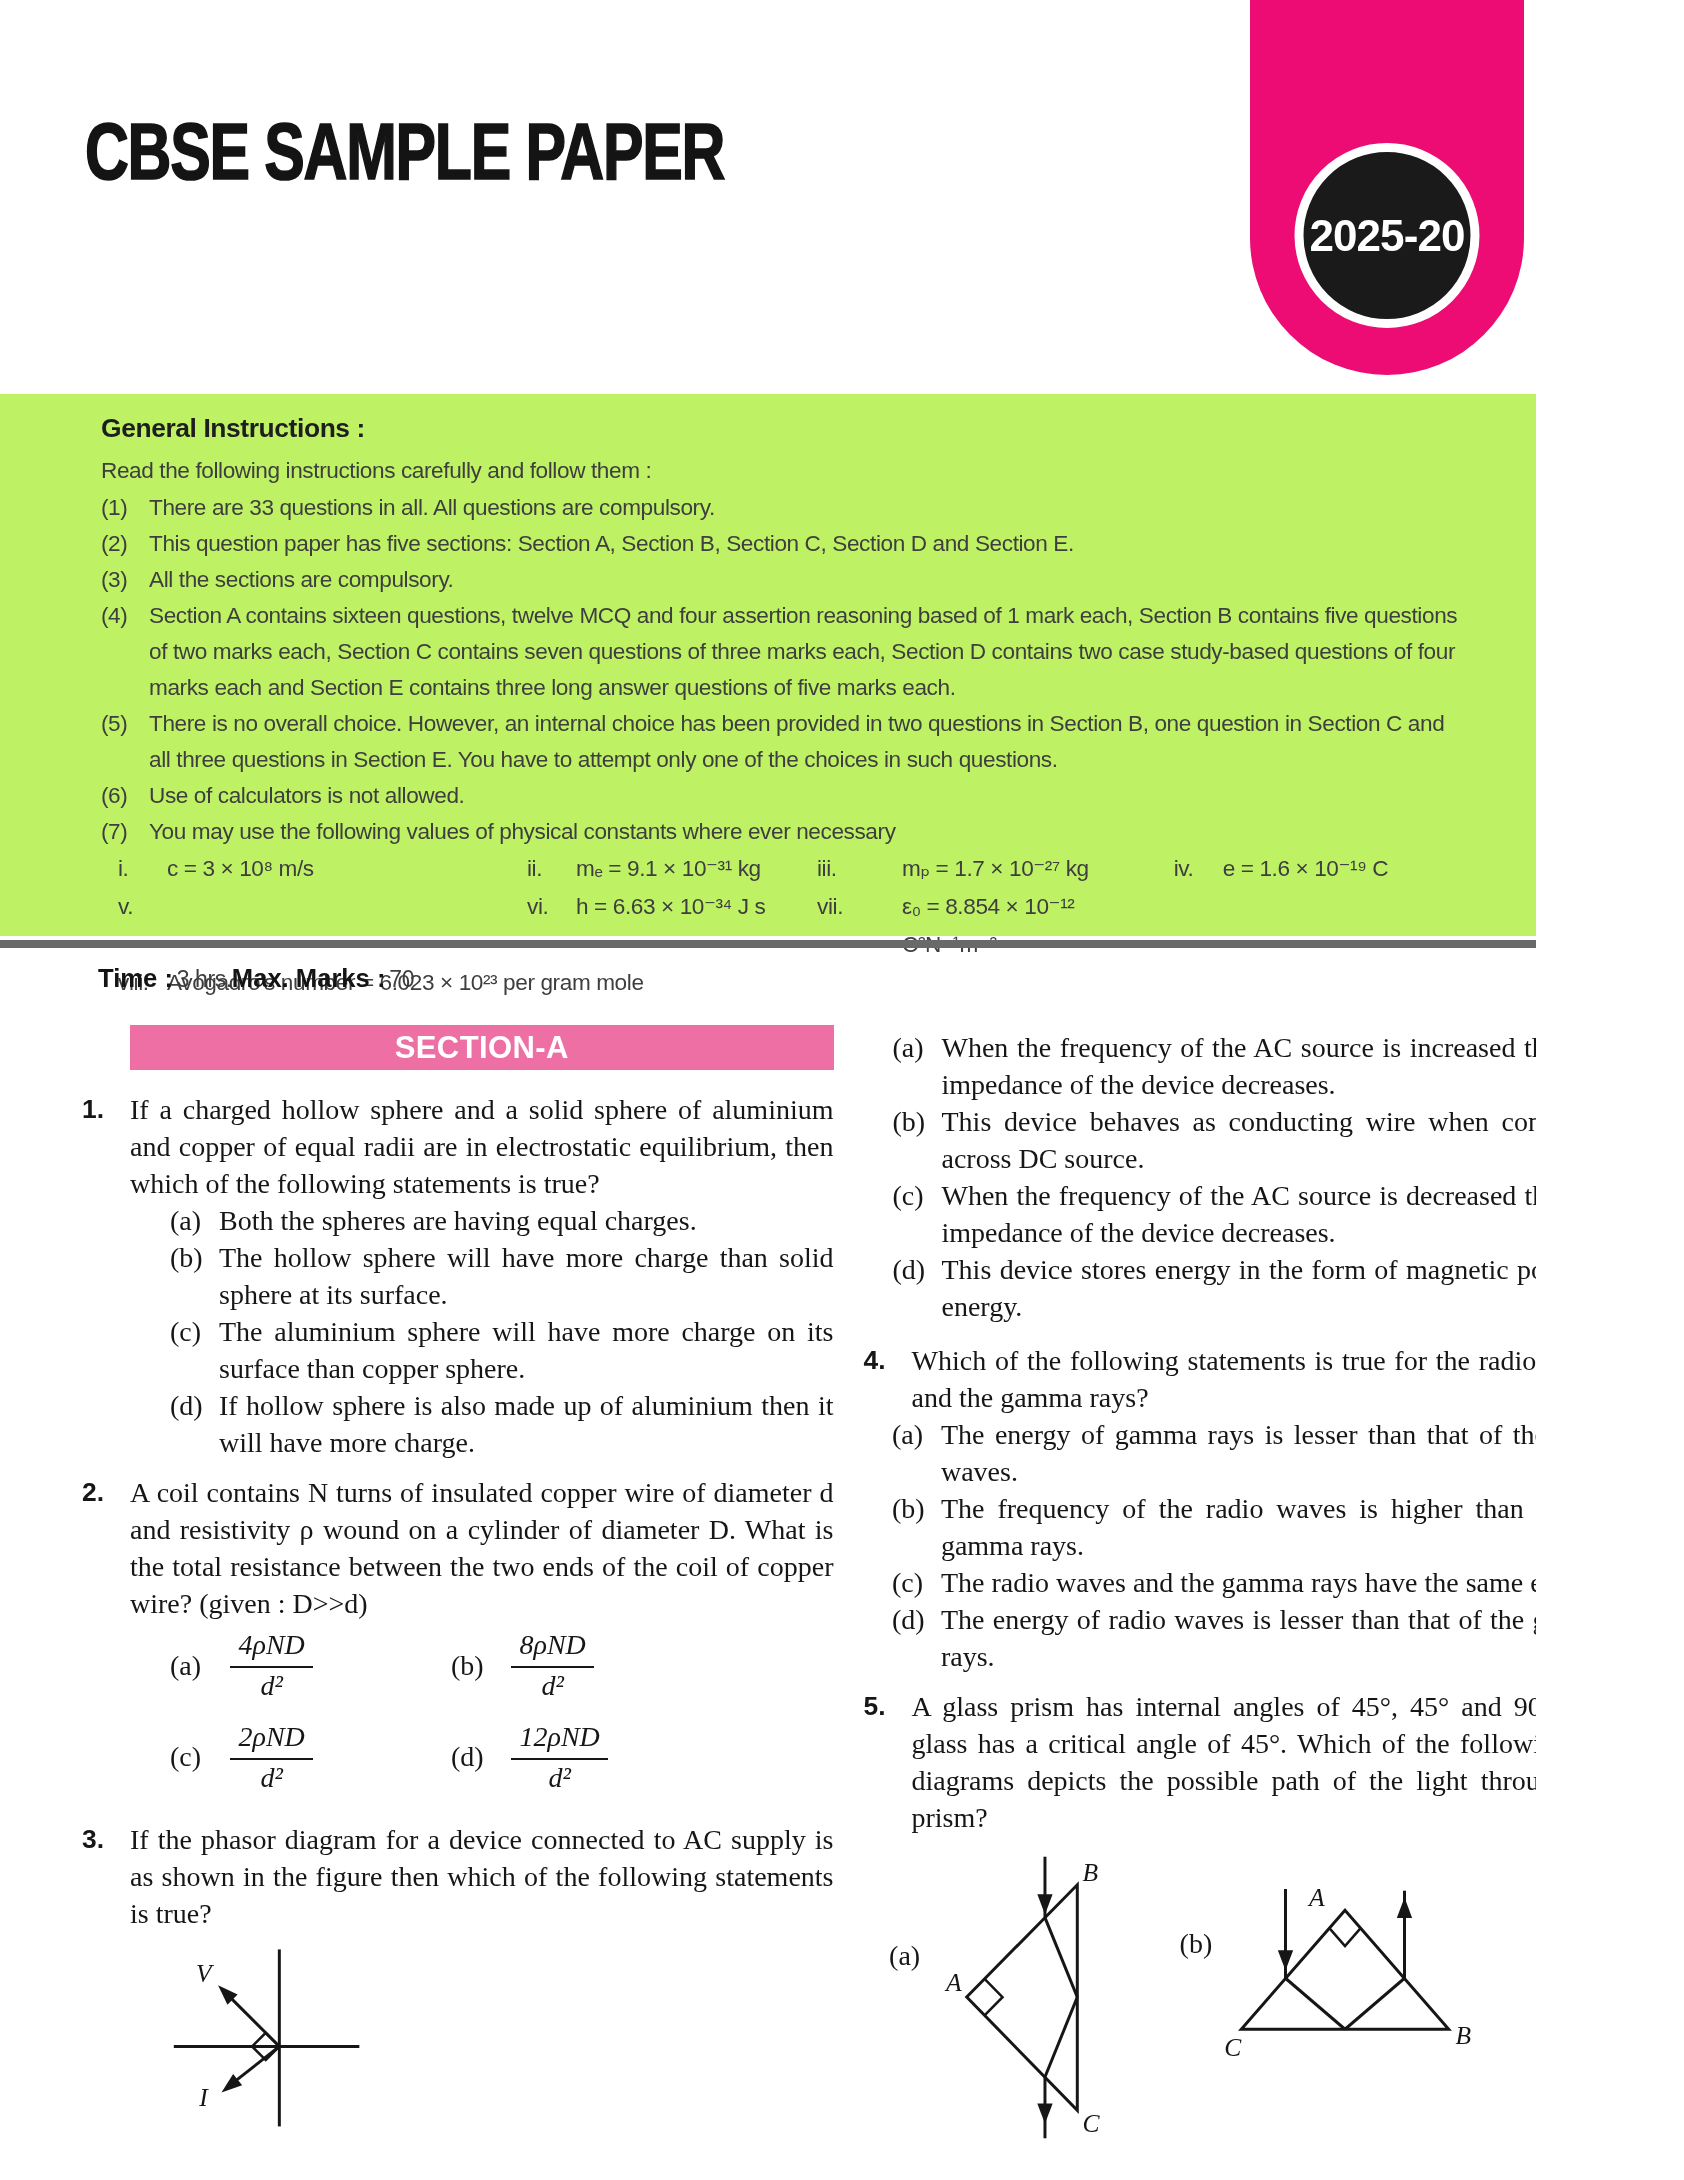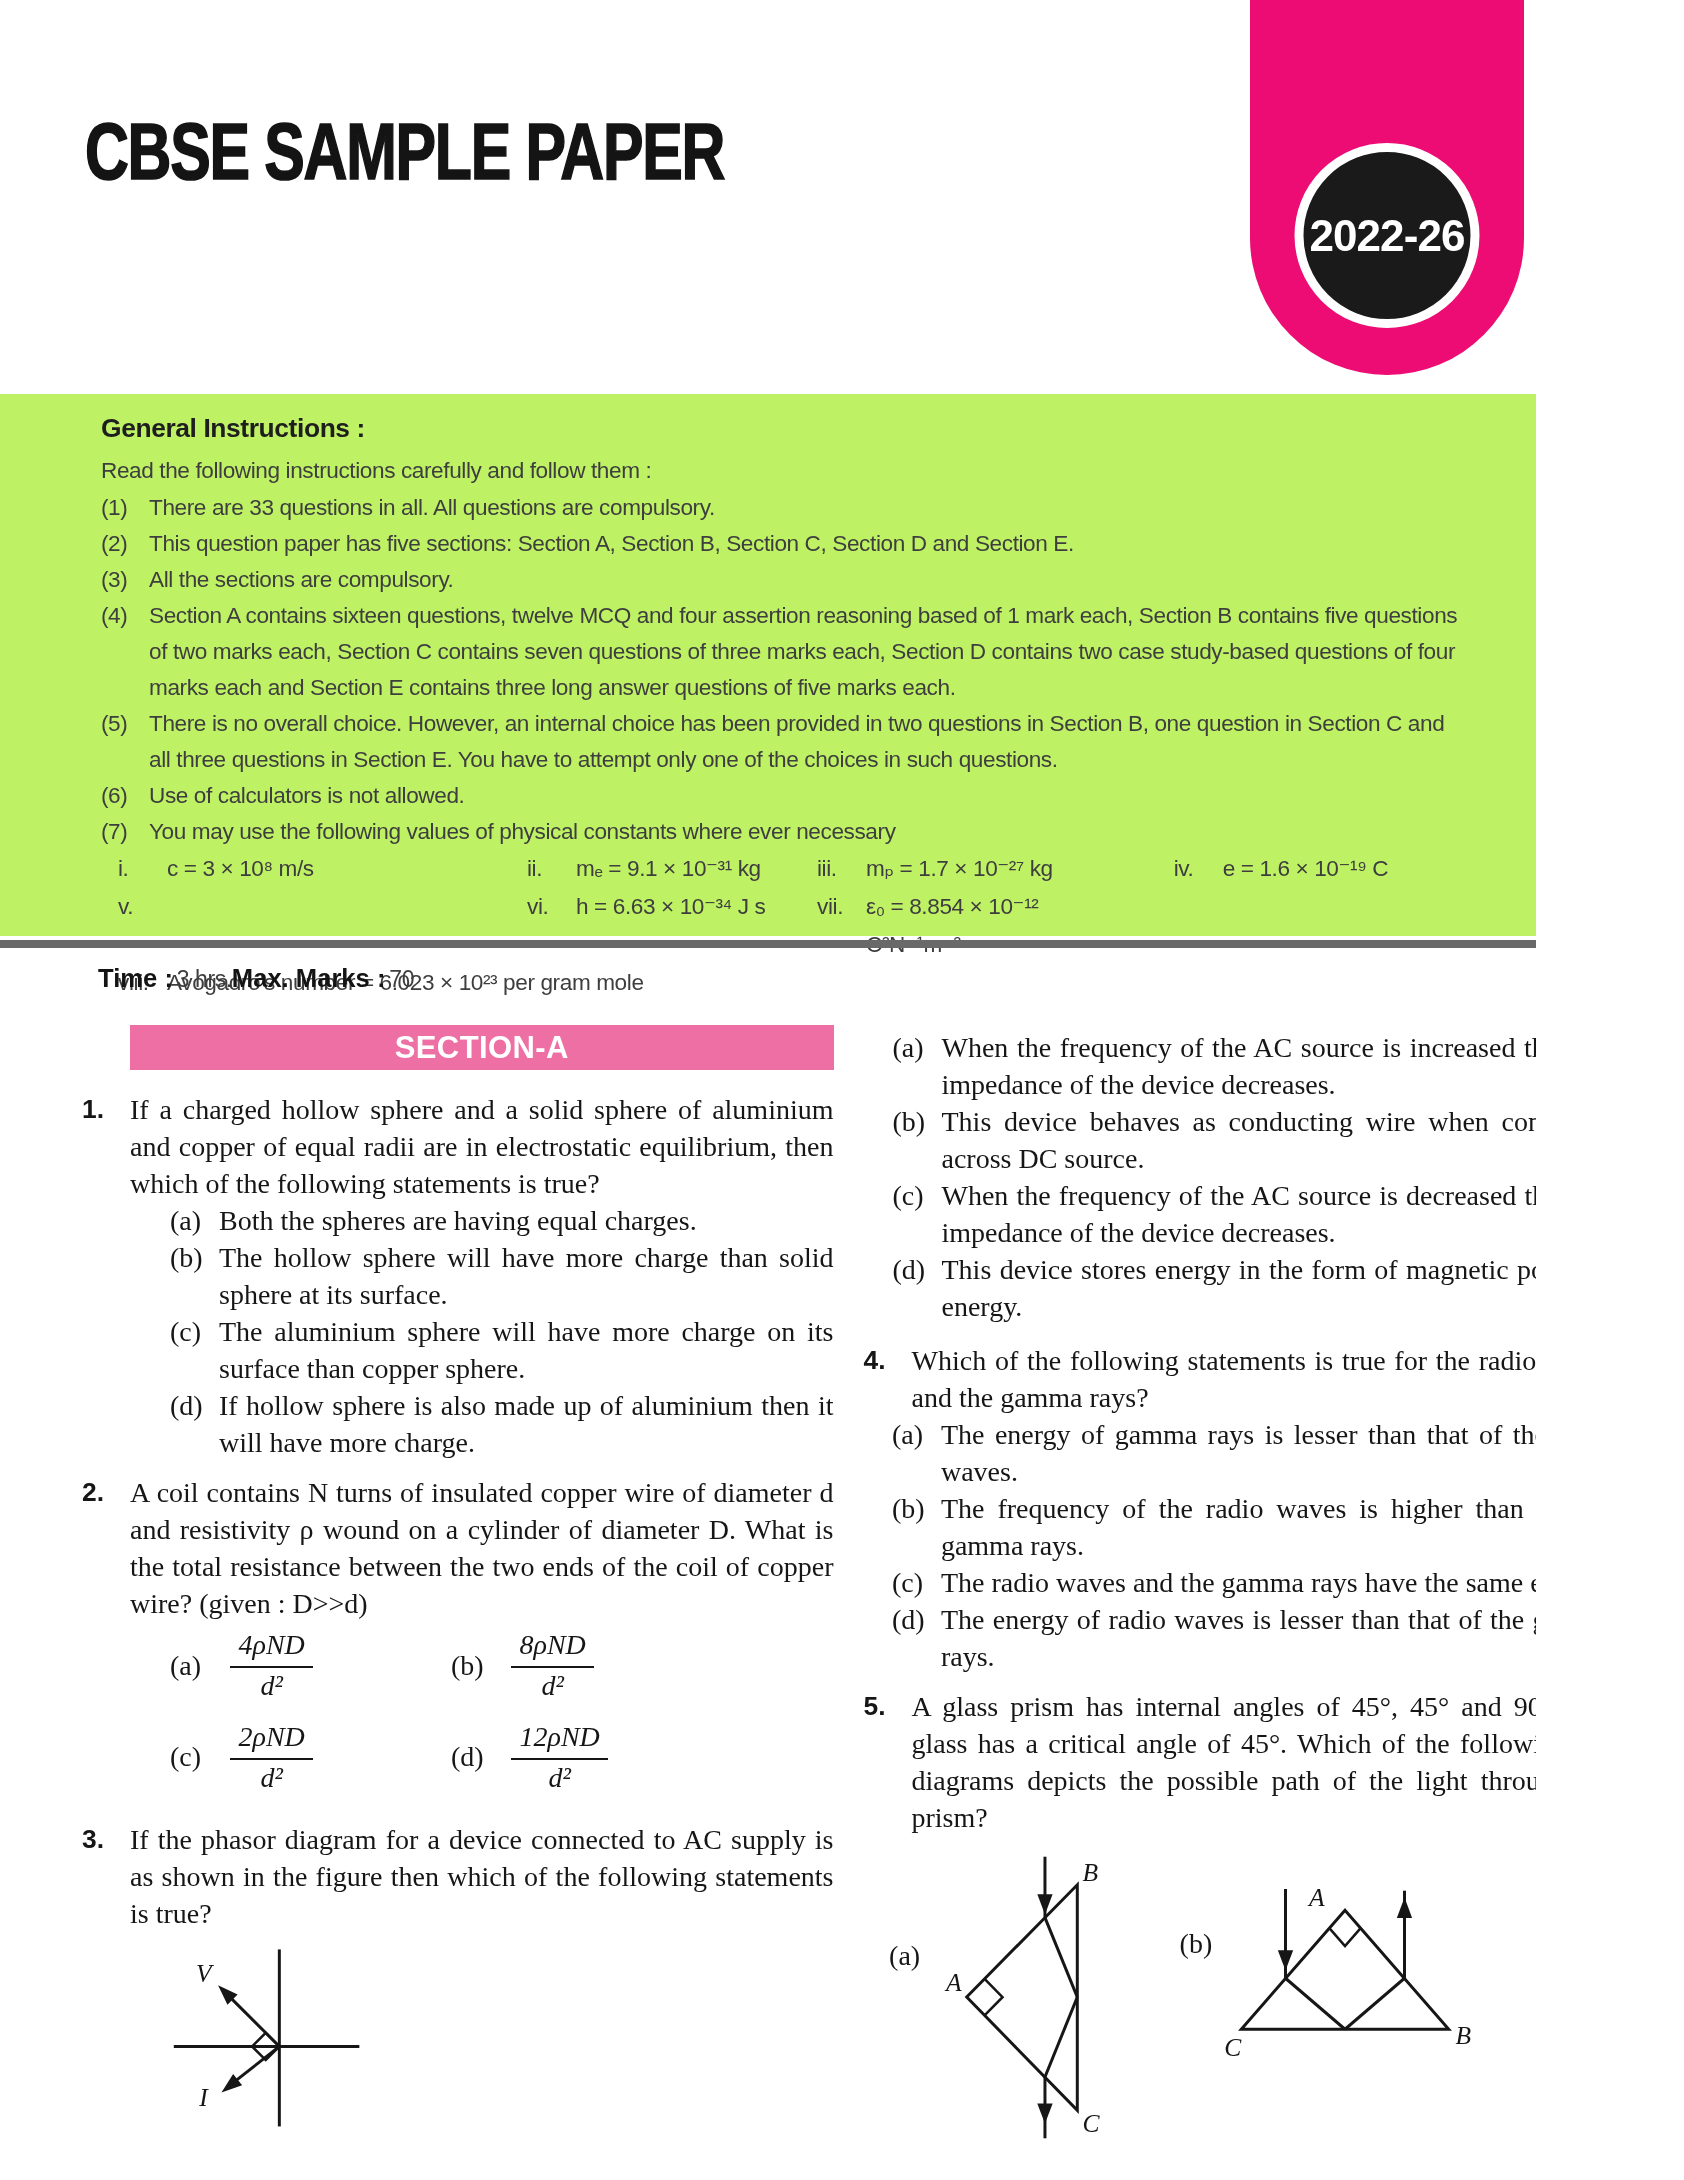--- a/index.html
+++ b/index.html
@@ -35,21 +35,21 @@
   }
   .gi-head { font-size:26.4px; font-weight:bold; color:#1E1E1E; margin-bottom:8.5px; letter-spacing:-0.4px; }
   .gi-intro { line-height:36px; margin-bottom:1.7px; }
   .gi-item { display:flex; line-height:36px; }
   .gi-n { flex:0 0 48px; }
   .gi-t { flex:1; }
   .gi-const { margin-left:17px; }
   .c-row { display:flex; line-height:38px; }
   .c-cell { display:flex; }
   .c-n { width:49px; flex:none; }
-  .c1 { width:409px; } .c2 { width:290px; } .c3 { width:281px; } .c4 { flex:1;justify-content:center; }
+  .c1 { width:409px; } .c2 { width:290px; } .c3 { width:281px;gap:36px; } .c4 { flex:1;justify-content:center; }
 
   .divider { position:absolute; left:0; top:940px; width:100%; height:7.7px; background:#696969; }
 
   
   .meta { position:absolute; left:98px; right:78px; top:964px; display:flex; align-items:baseline; }
   .meta-label { font-weight:bold; font-size:25.6px; color:#141414; }
   .meta-value { font-size:23px; color:#3E3E3E; letter-spacing:-0.4px; }
 
   
   .cols { position:absolute; left:82px; width:1533px; top:1015px; display:flex; gap:30px; }
@@ -95,21 +95,21 @@
   .svg-b { margin-left:5.1px; margin-top:34px; }
 </style>
 </head>
 <body>
 
 <div class="page">
 
   <div class="title">CBSE SAMPLE PAPER</div>
   <div class="ribbon">
     <div class="badge">
-      <span class="badge-text">2022-26</span>
+      <span class="badge-text">2025-20</span>
     </div>
   </div>
 
   <div class="gi-box">
     <div class="gi-head">General Instructions :</div>
     <div class="gi-intro">Read the following instructions carefully and follow them :</div>
 
     <div class="gi-item">
       <span class="gi-n">(1)</span>
       <span class="gi-t">There are 33 questions in all. All questions are compulsory.</span>

